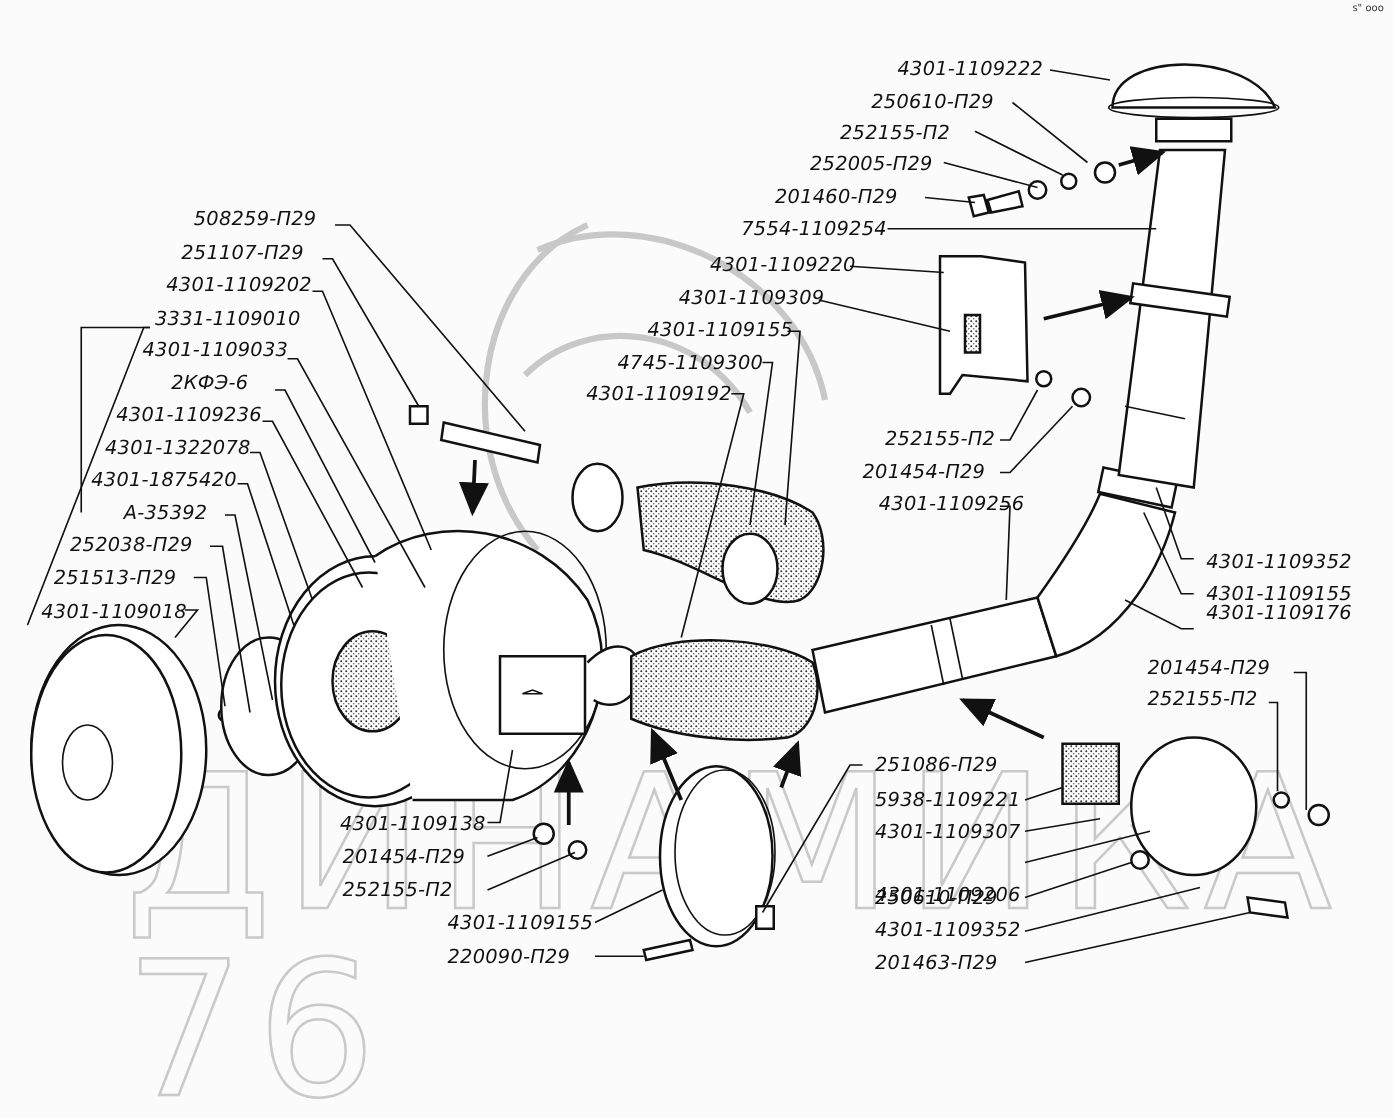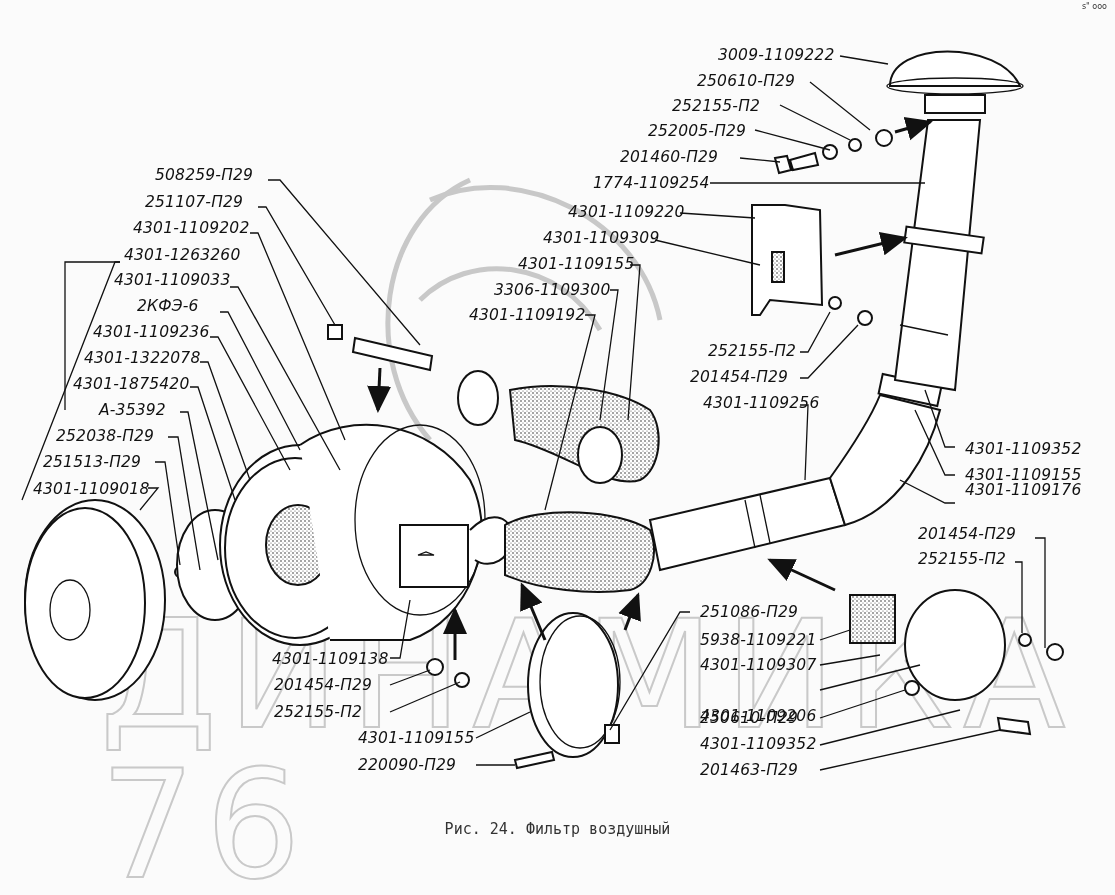--- a/index.html
+++ b/index.html
@@ -193,41 +193,41 @@
       <path d="M820,690 L920,665"></path>
       <path d="M820,718 L905,690"></path>
       <path d="M820,745 L960,710"></path>
       <path d="M820,770 L1000,730"></path>
     </g>
   </svg>
 
   <div class="lbl" style="left:155px;top:166px">508259-П29</div>
   <div class="lbl" style="left:145px;top:193px">251107-П29</div>
   <div class="lbl" style="left:133px;top:219px">4301-1109202</div>
-  <div class="lbl" style="left:124px;top:246px">4301-1263260</div>
+  <div class="lbl" style="left:124px;top:246px">3331-1109010</div>
   <div class="lbl" style="left:114px;top:271px">4301-1109033</div>
   <div class="lbl" style="left:137px;top:297px">2КФЭ-6</div>
   <div class="lbl" style="left:93px;top:323px">4301-1109236</div>
   <div class="lbl" style="left:84px;top:349px">4301-1322078</div>
   <div class="lbl" style="left:73px;top:375px">4301-1875420</div>
   <div class="lbl" style="left:99px;top:401px">А-35392</div>
   <div class="lbl" style="left:56px;top:427px">252038-П29</div>
   <div class="lbl" style="left:43px;top:453px">251513-П29</div>
   <div class="lbl" style="left:33px;top:480px">4301-1109018</div>
 
-  <div class="lbl" style="left:718px;top:46px">3009-1109222</div>
+  <div class="lbl" style="left:718px;top:46px">4301-1109222</div>
   <div class="lbl" style="left:697px;top:72px">250610-П29</div>
   <div class="lbl" style="left:672px;top:97px">252155-П2</div>
   <div class="lbl" style="left:648px;top:122px">252005-П29</div>
   <div class="lbl" style="left:620px;top:148px">201460-П29</div>
-  <div class="lbl" style="left:593px;top:174px">1774-1109254</div>
+  <div class="lbl" style="left:593px;top:174px">7554-1109254</div>
   <div class="lbl" style="left:568px;top:203px">4301-1109220</div>
   <div class="lbl" style="left:543px;top:229px">4301-1109309</div>
   <div class="lbl" style="left:518px;top:255px">4301-1109155</div>
-  <div class="lbl" style="left:494px;top:281px">3306-1109300</div>
+  <div class="lbl" style="left:494px;top:281px">4745-1109300</div>
   <div class="lbl" style="left:469px;top:306px">4301-1109192</div>
   <div class="lbl" style="left:708px;top:342px">252155-П2</div>
   <div class="lbl" style="left:690px;top:368px">201454-П29</div>
   <div class="lbl" style="left:703px;top:394px">4301-1109256</div>
 
   <div class="lbl" style="left:965px;top:440px">4301-1109352</div>
   <div class="lbl" style="left:965px;top:466px">4301-1109155</div>
   <div class="lbl" style="left:965px;top:481px">4301-1109176</div>
   <div class="lbl" style="left:918px;top:525px">201454-П29</div>
   <div class="lbl" style="left:918px;top:550px">252155-П2</div>
@@ -239,14 +239,13 @@
   <div class="lbl" style="left:358px;top:756px">220090-П29</div>
 
   <div class="lbl" style="left:700px;top:603px">251086-П29</div>
   <div class="lbl" style="left:700px;top:631px">5938-1109221</div>
   <div class="lbl" style="left:700px;top:656px">4301-1109307</div>
   <div class="lbl" style="left:700px;top:707px">4301-1109206</div>
   <div class="lbl" style="left:700px;top:709px">250610-П29</div>
   <div class="lbl" style="left:700px;top:735px">4301-1109352</div>
   <div class="lbl" style="left:700px;top:761px">201463-П29</div>
 
-  <div class="caption">Рис. 24. Фильтр воздушный</div>
 </div>
 
 </body></html>

